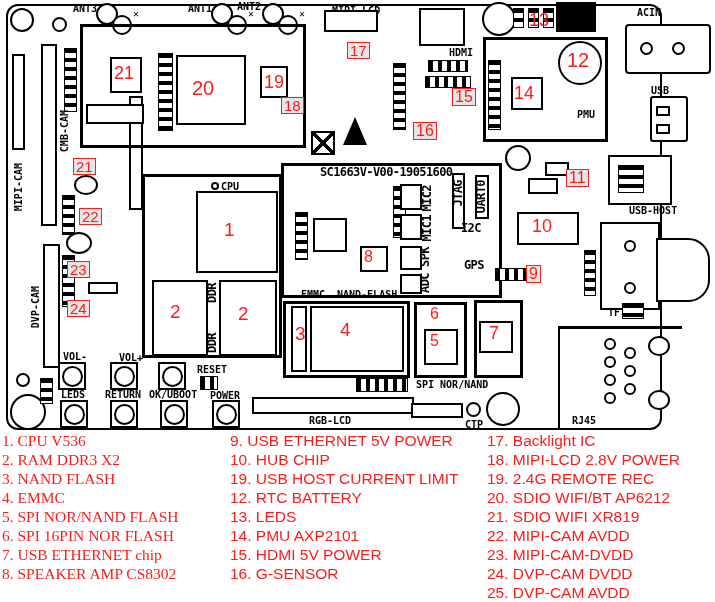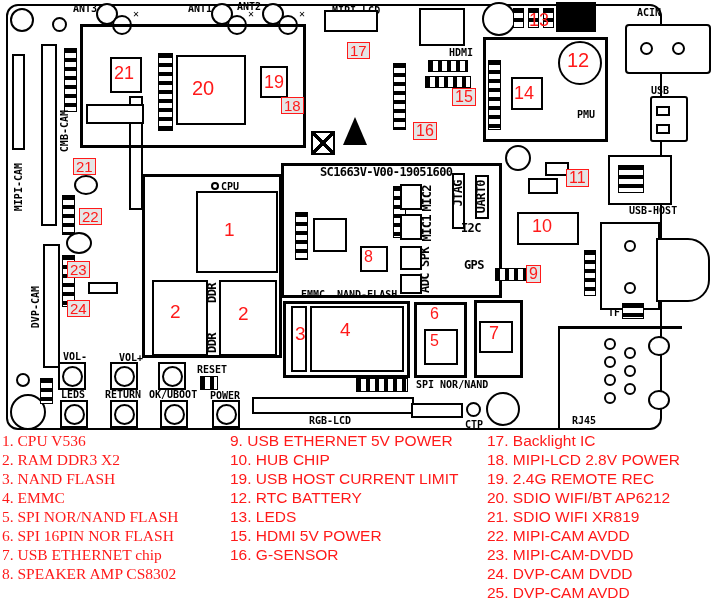--- a/index.html
+++ b/index.html
@@ -261,20 +261,21 @@
     <div>6. SPI 16PIN NOR FLASH</div>
     <div>7. USB ETHERNET chip</div>
     <div>8. SPEAKER AMP CS8302</div>
   </div>
   <div class="legend" style="left:230px;top:431px;">
     <div>9. USB ETHERNET 5V POWER</div>
     <div>10. HUB CHIP</div>
     <div>19. USB HOST CURRENT LIMIT</div>
     <div>12. RTC BATTERY</div>
     <div>13. LEDS</div>
+    <div>14. PMU AXP2101</div>
     <div>15. HDMI 5V POWER</div>
     <div>16. G-SENSOR</div>
   </div>
   <div class="legend" style="left:487px;top:431px;">
     <div>17. Backlight IC</div>
     <div>18. MIPI-LCD 2.8V POWER</div>
     <div>19. 2.4G REMOTE REC</div>
     <div>20. SDIO WIFI/BT AP6212</div>
     <div>21. SDIO WIFI XR819</div>
     <div>22. MIPI-CAM AVDD</div>

